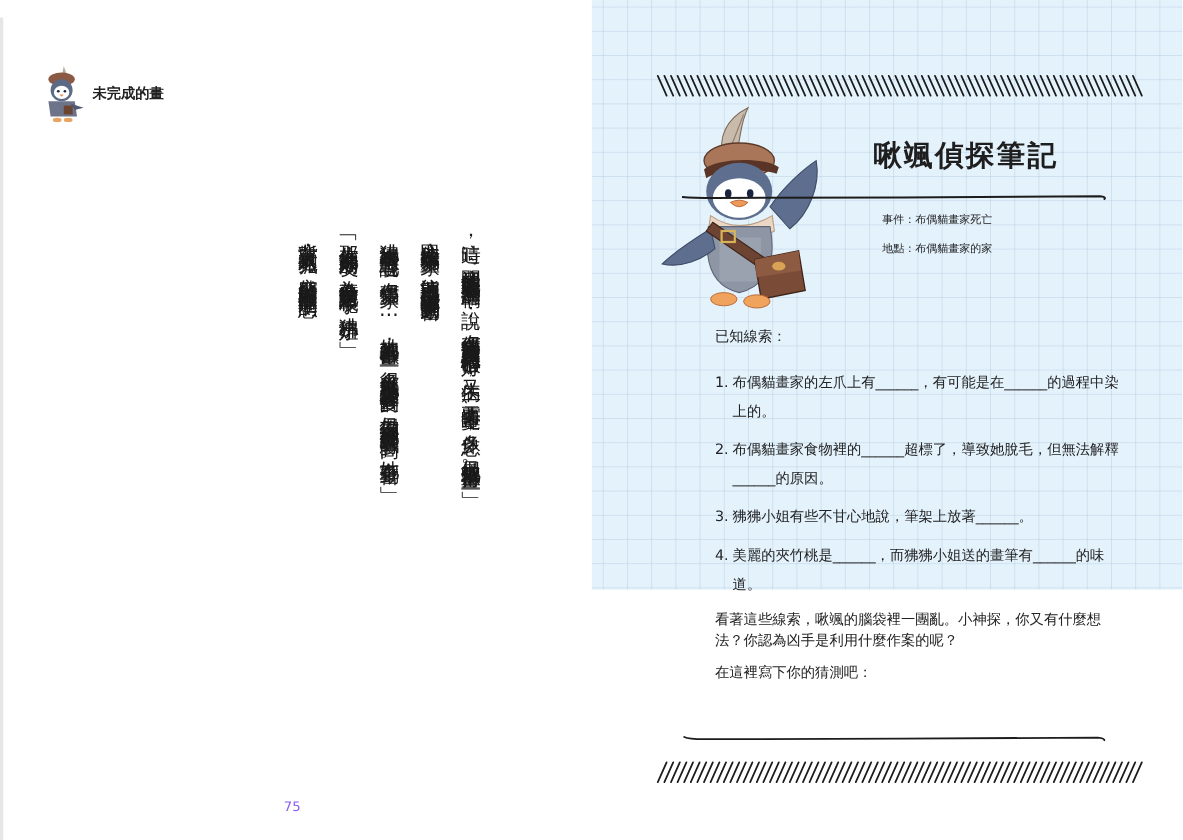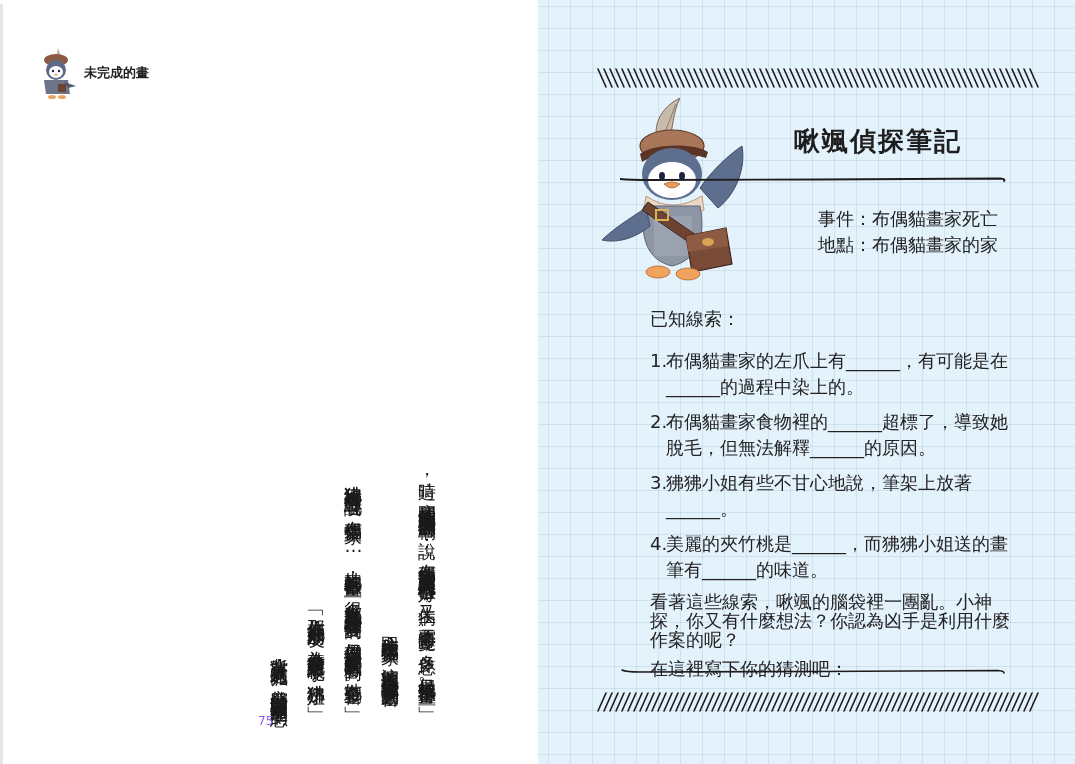--- a/index.html
+++ b/index.html
@@ -1,57 +1,57 @@
 <!DOCTYPE html>
 <html><head>
 <meta charset="utf-8">
 <style>
   * { box-sizing: border-box; margin: 0; padding: 0; }
   html, body { width: 1075px; height: 764px; overflow: hidden; background: #ffffff; }
   body { position: relative; font-family: "DejaVu Sans", "Liberation Sans", sans-serif; color: #222; }
 
   
-  .left-page { position: absolute; left: 0; top: 4px; width: 538px; height: 600px; background: #ffffff; text-align: right; }
+  .left-page { position: absolute; left: 0; top: 16px; width: 538px; height: 600px; background: #ffffff; }
   .left-edge { position: absolute; left: 0; top: 0; width: 3px; height: 764px; background: #e6e6e6; }
   .chapter-header { position: absolute; left: 38px; top: 42px; display: flex; align-items: center; gap: 4px; }
   .mini-penguin { width: 40px; height: 54px; position: relative; }
   .chapter-title { font-size: 13px; font-weight: bold; color: #222; margin-left: 2px; }
 
   .vertical-text {
     position: absolute; top: 172px; right: 92px;
     writing-mode: vertical-rl; text-orientation: upright;
     font-family: "DejaVu Sans", sans-serif;
     font-size: 18px; line-height: 37px; letter-spacing: 1.3px;
     color: #1a1a1a; height: 520px;
   }
   .vertical-text p { text-indent: 0; }
   .page-number { position: absolute; left: 258px; top: 710px; font-size: 12px; color: #8b5cf6; }
 
   
   .right-page {
-    position: absolute; left: 538px; top: 0; width: 537px; height: 764px;
+    position: absolute; left: 538px; top: 0; width: 537px; height: 536px;
     background-color: #e4f2fc;
     background-image:
       linear-gradient(to right, rgba(150,180,205,0.28) 1px, transparent 1px),
       linear-gradient(to bottom, rgba(150,180,205,0.28) 1px, transparent 1px);
     background-size: 22px 22px;
     background-position: 10px 6px;
   }
   .hatch-top, .hatch-bottom { position: absolute; height: 24px; }
   .hatch-top { left: 58px; top: 66px; width: 446px; }
   .hatch-bottom { left: 58px; top: 690px; width: 446px; }
 
   .notebook-title { position: absolute; left: 256px; top: 124px; font-size: 26px; font-weight: bold; color: #1e1e1e; letter-spacing: 2px; }
   .title-underline { position: absolute; left: 82px; top: 176px; width: 386px; height: 6px; }
 
-  .case-info { position: absolute; left: 264px; top: 206px; font-size: 18px; line-height: 26px; color: #222; margin-left: 16px; }
+  .case-info { position: absolute; left: 264px; top: 188px; font-size: 10px; line-height: 26px; color: #222; }
 
   .penguin { position: absolute; left: 62px; top: 96px; width: 150px; height: 190px; }
 
-  .clues { position: absolute; left: 112px; top: 308px; width: 370px; font-size: 18px; color: #222; }
+  .clues { position: absolute; left: 112px; top: 296px; width: 370px; font-size: 13px; color: #222; }
   .clues-heading { margin-bottom: 18px; line-height: 22px; }
   .clue { display: flex; line-height: 26px; margin-bottom: 9px; }
   .clue-num { width: 16px; flex-shrink: 0; }
   .clue-text { flex: 1; }
   .outro { margin-top: 4px; line-height: 19px; }
   .prompt { margin-top: 9px; line-height: 22px; }
 
   .answer-line { position: absolute; left: 82px; top: 668px; width: 386px; height: 6px; }
 </style>
 </head>

